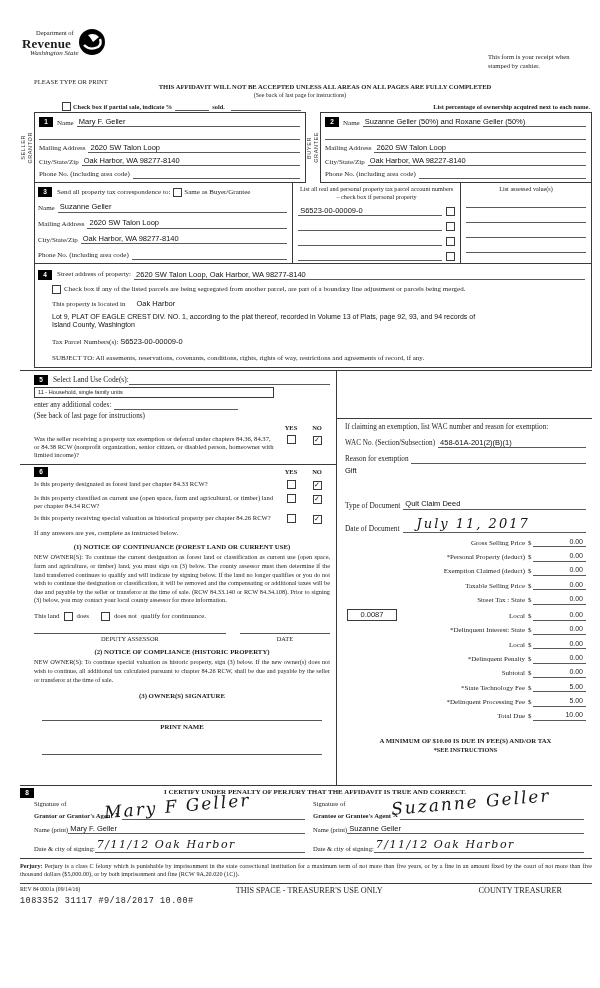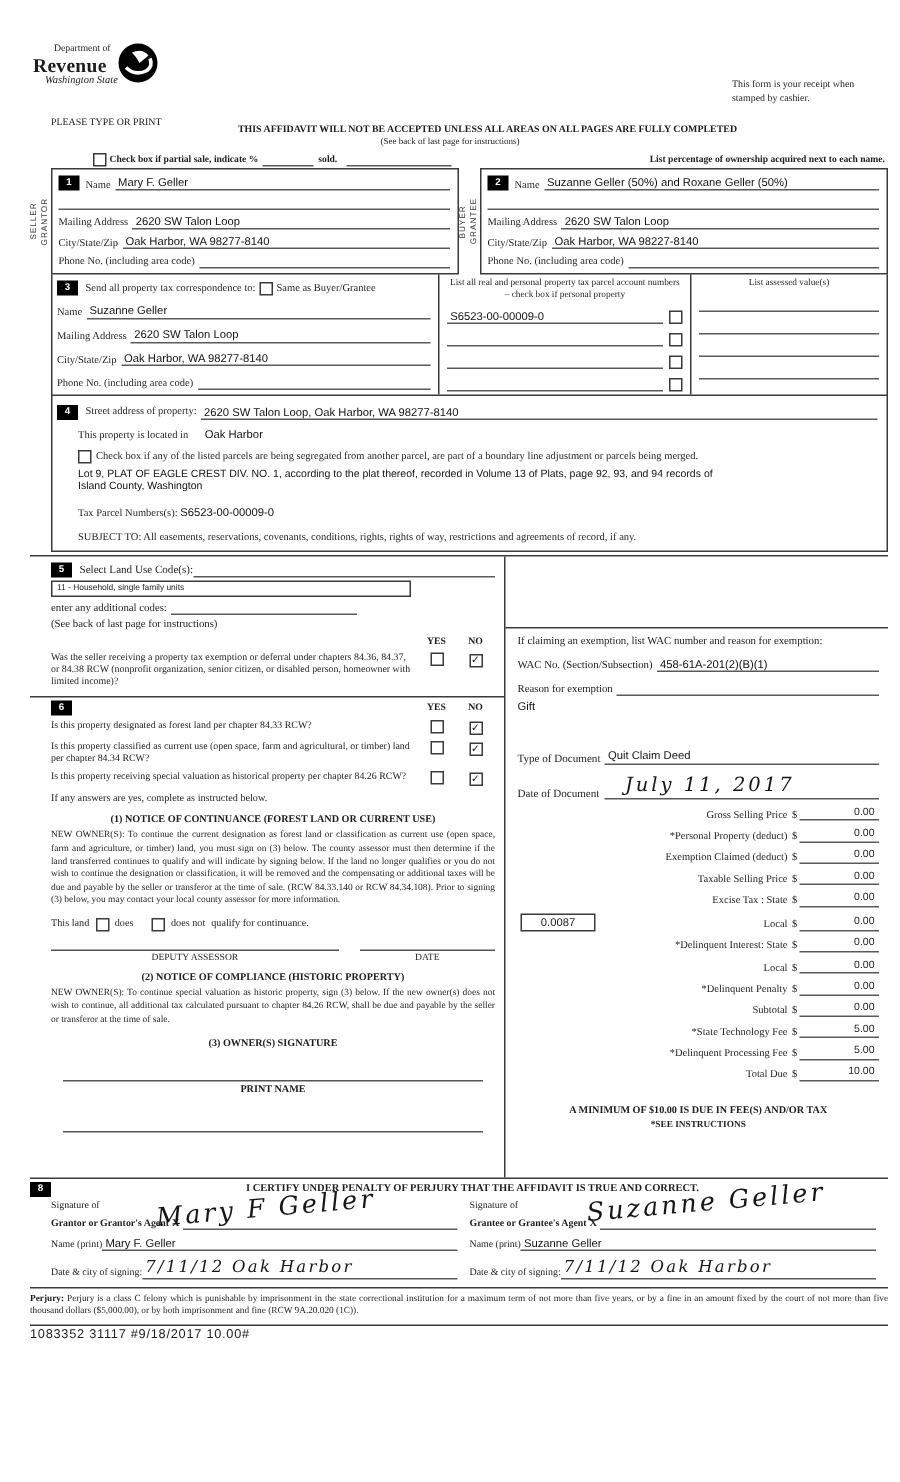--- a/index.html
+++ b/index.html
@@ -95,21 +95,21 @@
   .slab{font-size:6.6px;}
   .srow{display:flex;align-items:flex-end;margin-top:2px;}
   .scrawl{position:absolute;font-size:17px;transform:rotate(-5deg);white-space:nowrap;letter-spacing:2px;}
   .handdate{font-size:11px;letter-spacing:1.5px;}
   
   .perjury{margin:3px 8px 0 20px;font-size:6.2px;line-height:8.4px;text-align:justify;border-bottom:1px solid #3a3a3a;padding-bottom:4px;}
   .footrow{display:flex;margin:2px 10px 0 20px;align-items:flex-start;}
   .rev{font-size:5.8px;width:120px;}
   .tspace{flex:1;text-align:center;font-size:8.2px;}
   .ctreas{font-size:8.2px;margin-right:28px;}
-  .stamp{margin:0 0 0 20px;font-family:Liberation Sans, sans-serif;font-size:8.5px;letter-spacing:0.5px;}
+  .stamp{margin:0 0 0 20px;font-family:Liberation Mono, monospace;font-size:8.5px;letter-spacing:0.5px;}
 </style>
 </head>
 <body>
 
 <div class="page">
 
   <div class="header">
     <div class="logo">
       <div class="logo-text">
         <span class="logo-dep">Department of</span>
@@ -245,27 +245,27 @@
     </div>
   </div>
 
   <div class="g4">
     <div class="frow" style="align-items:flex-start">
       <span class="secnum">4</span>
       <span class="flabel" style="margin-left:5px">Street address of property:</span>
       <span class="fval fill" style="max-width:280px">2620 SW Talon Loop, Oak Harbor, WA 98277-8140</span>
       <span class="fval"></span>
     </div>
+    <div class="frow indent" style="margin-top:5px;align-items:center">
+      <span class="cb"></span>
+      <span style="margin-left:3px">Check box if any of the listed parcels are being segregated from another parcel, are part of a boundary line adjustment or parcels being merged.</span>
+    </div>
     <div class="frow indent" style="margin-top:5px">
       <span class="flabel">This property is located in</span>
       <span class="fill" style="margin-left:8px">Oak Harbor</span>
-    </div>
-    <div class="frow indent" style="margin-top:5px;align-items:center">
-      <span class="cb"></span>
-      <span style="margin-left:3px">Check box if any of the listed parcels are being segregated from another parcel, are part of a boundary line adjustment or parcels being merged.</span>
     </div>
     <div class="indent fill" style="margin-top:4px;font-size:7px">Lot 9, PLAT OF EAGLE CREST DIV. NO. 1, according to the plat thereof, recorded in Volume 13 of Plats, page 92, 93, and 94 records of</div>
     <div class="indent fill" style="font-size:7px">Island County, Washington</div>
     <div class="indent" style="margin-top:7px">
       <span>Tax Parcel Numbers(s):</span>
       <span class="fill">S6523-00-00009-0</span>
     </div>
     <div class="indent" style="margin-top:7px">SUBJECT TO: All easements, reservations, covenants, conditions, rights, rights of way, restrictions and agreements of record, if any.</div>
   </div>
 
@@ -377,21 +377,21 @@
             <span class="mline">0.00</span>
           </div>
           <div class="mrow">
             <span class="rateslot"></span>
             <span class="mlabel">Taxable Selling Price</span>
             <span class="mdollar">$</span>
             <span class="mline">0.00</span>
           </div>
           <div class="mrow">
             <span class="rateslot"></span>
-            <span class="mlabel">Excise Tax : State</span>
+            <span class="mlabel">Street Tax : State</span>
             <span class="mdollar">$</span>
             <span class="mline">0.00</span>
           </div>
           <div class="mrow">
             <span class="rateslot"><span class="ratebox">0.0087</span></span>
             <span class="mlabel">Local</span>
             <span class="mdollar">$</span>
             <span class="mline">0.00</span>
           </div>
           <div class="mrow">
@@ -482,15 +482,20 @@
           <span class="fval hand handdate">7/11/12 Oak Harbor</span>
         </div>
       </div>
     </div>
   </div>
 
   <div class="perjury">
     <span class="bold">Perjury:</span>
     <span>Perjury is a class C felony which is punishable by imprisonment in the state correctional institution for a maximum term of not more than five years, or by a fine in an amount fixed by the court of not more than five thousand dollars ($5,000.00), or by both imprisonment and fine (RCW 9A.20.020 (1C)).</span>
   </div>
+  <div class="footrow">
+    <span class="rev">REV 84 0001a (09/14/16)</span>
+    <span class="tspace">THIS SPACE - TREASURER'S USE ONLY</span>
+    <span class="ctreas">COUNTY TREASURER</span>
+  </div>
   <div class="stamp">1083352 31117 #9/18/2017 10.00#</div>
 
 </div>
 
 </body></html>

